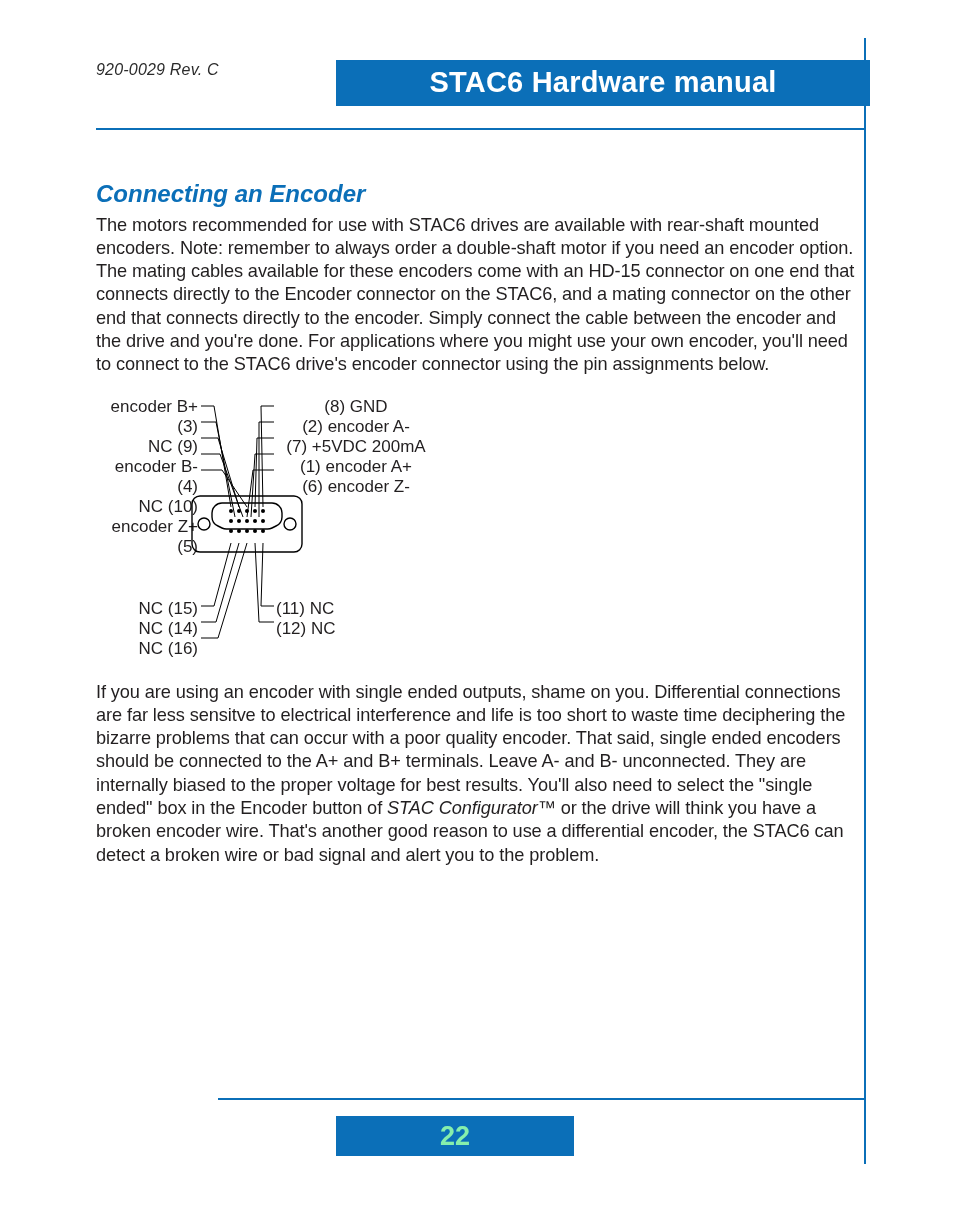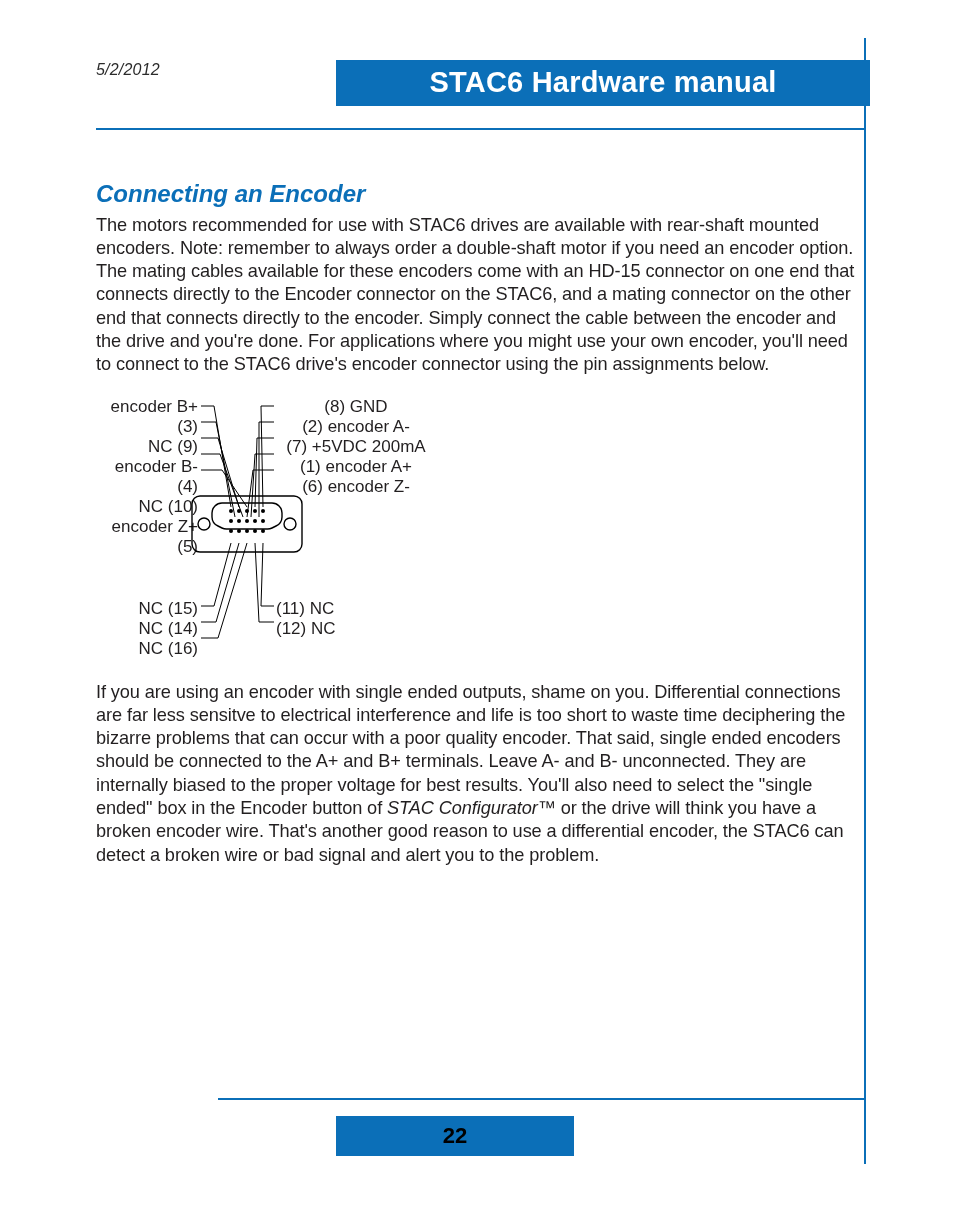--- a/index.html
+++ b/index.html
@@ -63,21 +63,21 @@
   }
   .diagram svg{position:absolute;left:0;top:0;}
   .para2{margin-top:0;}
   .em{font-style:italic;}
   .pagenum-band{
     position:absolute;left:336px;top:1116px;width:238px;height:40px;
     background:#0b6fb8;display:flex;align-items:center;justify-content:center;
   }
   .pagenum-band span{
     font-family:Arial,Helvetica,sans-serif;
-    font-weight:800;font-size:22px;color:#000000;text-align:center;
+    font-weight:800;font-size:27px;color:#86efac;text-align:center;
   }
   .rule-bot{
     position:absolute;left:218px;top:1098px;width:648px;height:0;
     border-top:2px solid #0b6fb8;
   }
   .side-rule{
     position:absolute;left:864px;top:38px;width:0;height:1126px;
     border-left:2px solid #0b6fb8;
   }
 </style>
@@ -85,21 +85,21 @@
 <body>
 
 <div class="side-rule"></div>
 <div class="title-band">
   <span>STAC6 Hardware manual</span>
 </div>
 <div class="rule-top"></div>
 
 <div class="page">
   <div class="meta">
-    <div>5/2/2012</div>
+    <div>920-0029 Rev. C</div>
   </div>
 
   <div class="h2">Connecting an Encoder</div>
 
   <div class="body-text">The motors recommended for use with STAC6 drives are available with rear-shaft mounted encoders.  Note: remember to always order a double-shaft motor if you need an encoder option.  The mating cables available for these encoders come with an HD-15 connector on one end that connects directly to the Encoder connector on the STAC6, and a mating connector on the other end that connects directly to the encoder.  Simply connect the cable between the encoder and the drive and you're done.  For applications where you might use your own encoder, you'll need to connect to the STAC6 drive's encoder connector using the pin assignments below.</div>
 
   <div class="diagram">
     <div class="labels-left">
       <div>encoder B+ (3)</div>
       <div>NC  (9)</div>

